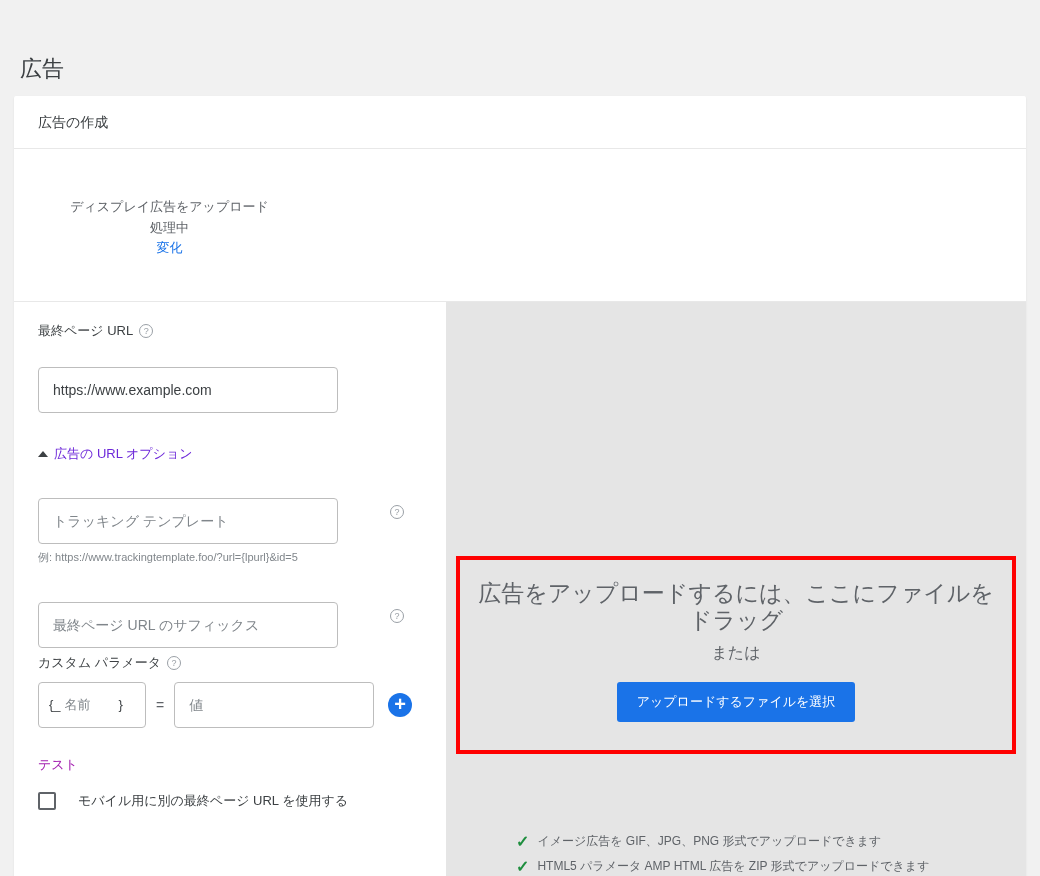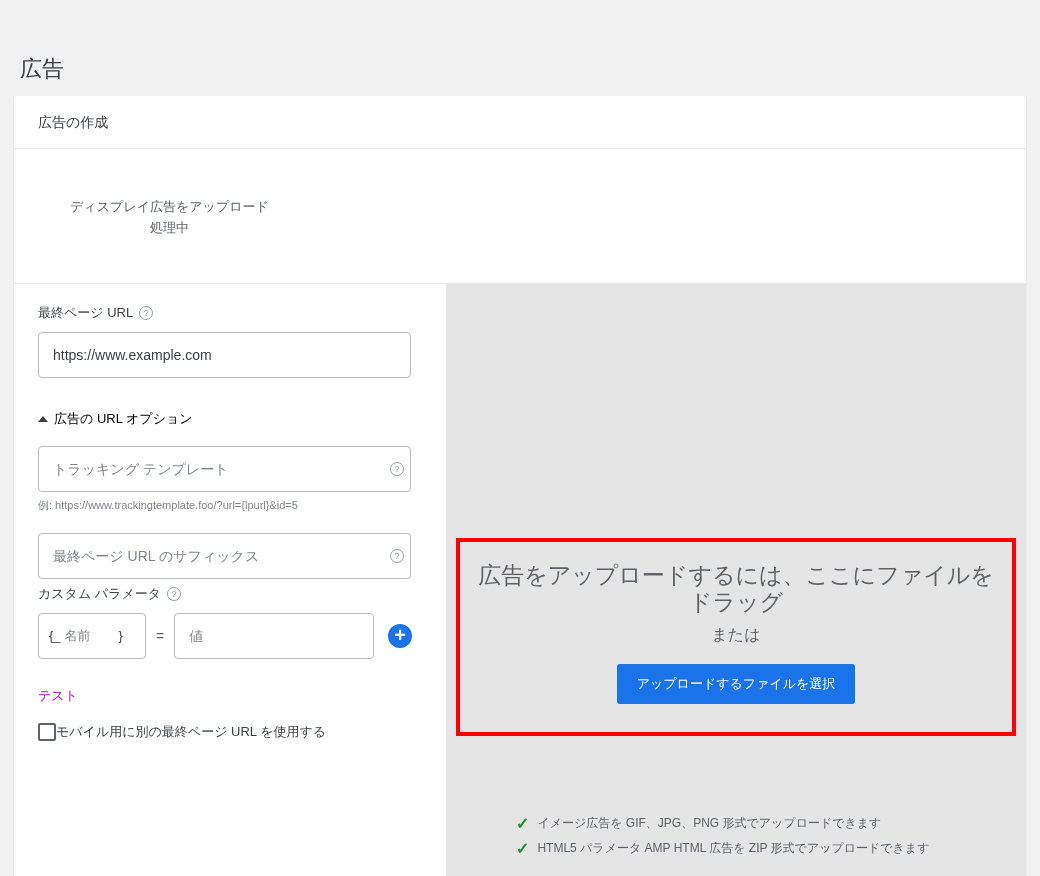--- a/index.html
+++ b/index.html
@@ -84,37 +84,38 @@
       border: 1px solid #9aa0a6;
       border-radius: 50%;
       display: inline-flex;
       align-items: center;
       justify-content: center;
       font-size: 9px;
       color: #9aa0a6;
       cursor: pointer;
     }
     .text-input {
-      width: 373px;
+      width: 300px;
       height: 46px;
       border: 1px solid #bdbdbd;
       border-radius: 4px;
       padding: 0 14px;
       font-size: 14px;
       color: #3c4043;
       margin-bottom: 8px;
+      margin-top: 17px;
     }
     .text-input::placeholder {
       color: #80868b;
     }
     .collapse-link {
       display: flex;
       align-items: center;
       gap: 6px;
-      color: #000000;
+      color: #6d28d9;
       font-size: 13px;
       cursor: pointer;
       margin: 24px 0 18px 0;
     }
     .chevron-up {
       width: 0;
       height: 0;
       border-left: 5px solid transparent;
       border-right: 5px solid transparent;
       border-bottom: 6px solid #3c4043;
@@ -201,21 +202,21 @@
     .test-link {
       color: #a21caf;
       font-size: 13px;
       cursor: pointer;
       margin-top: 28px;
       margin-bottom: 18px;
     }
     .checkbox-row {
       display: flex;
       align-items: center;
-      gap: 0;
+      gap: 22px;
       font-size: 13px;
       color: #3c4043;
     }
     .checkbox {
       width: 18px;
       height: 18px;
       border: 2px solid #5f6368;
       border-radius: 2px;
       cursor: pointer;
     }
@@ -275,20 +276,21 @@
 <div class="page-header">
   <h1 class="page-title">広告</h1>
 </div>
 
 <div class="card">
   <div class="card-header">広告の作成</div>
 
   <div class="status-block">
     <div class="status-line">ディスプレイ広告をアップロード</div>
     <div class="status-line">処理中</div>
+    <div class="change-link">変化</div>
   </div>
 
   <div class="form-area">
     <div class="form-left">
 
       <div class="field-label">
         <span>最終ページ URL</span>
         <span class="help-icon">?</span>
       </div>
       <input type="text" class="text-input" value="https://www.example.com" style="">

